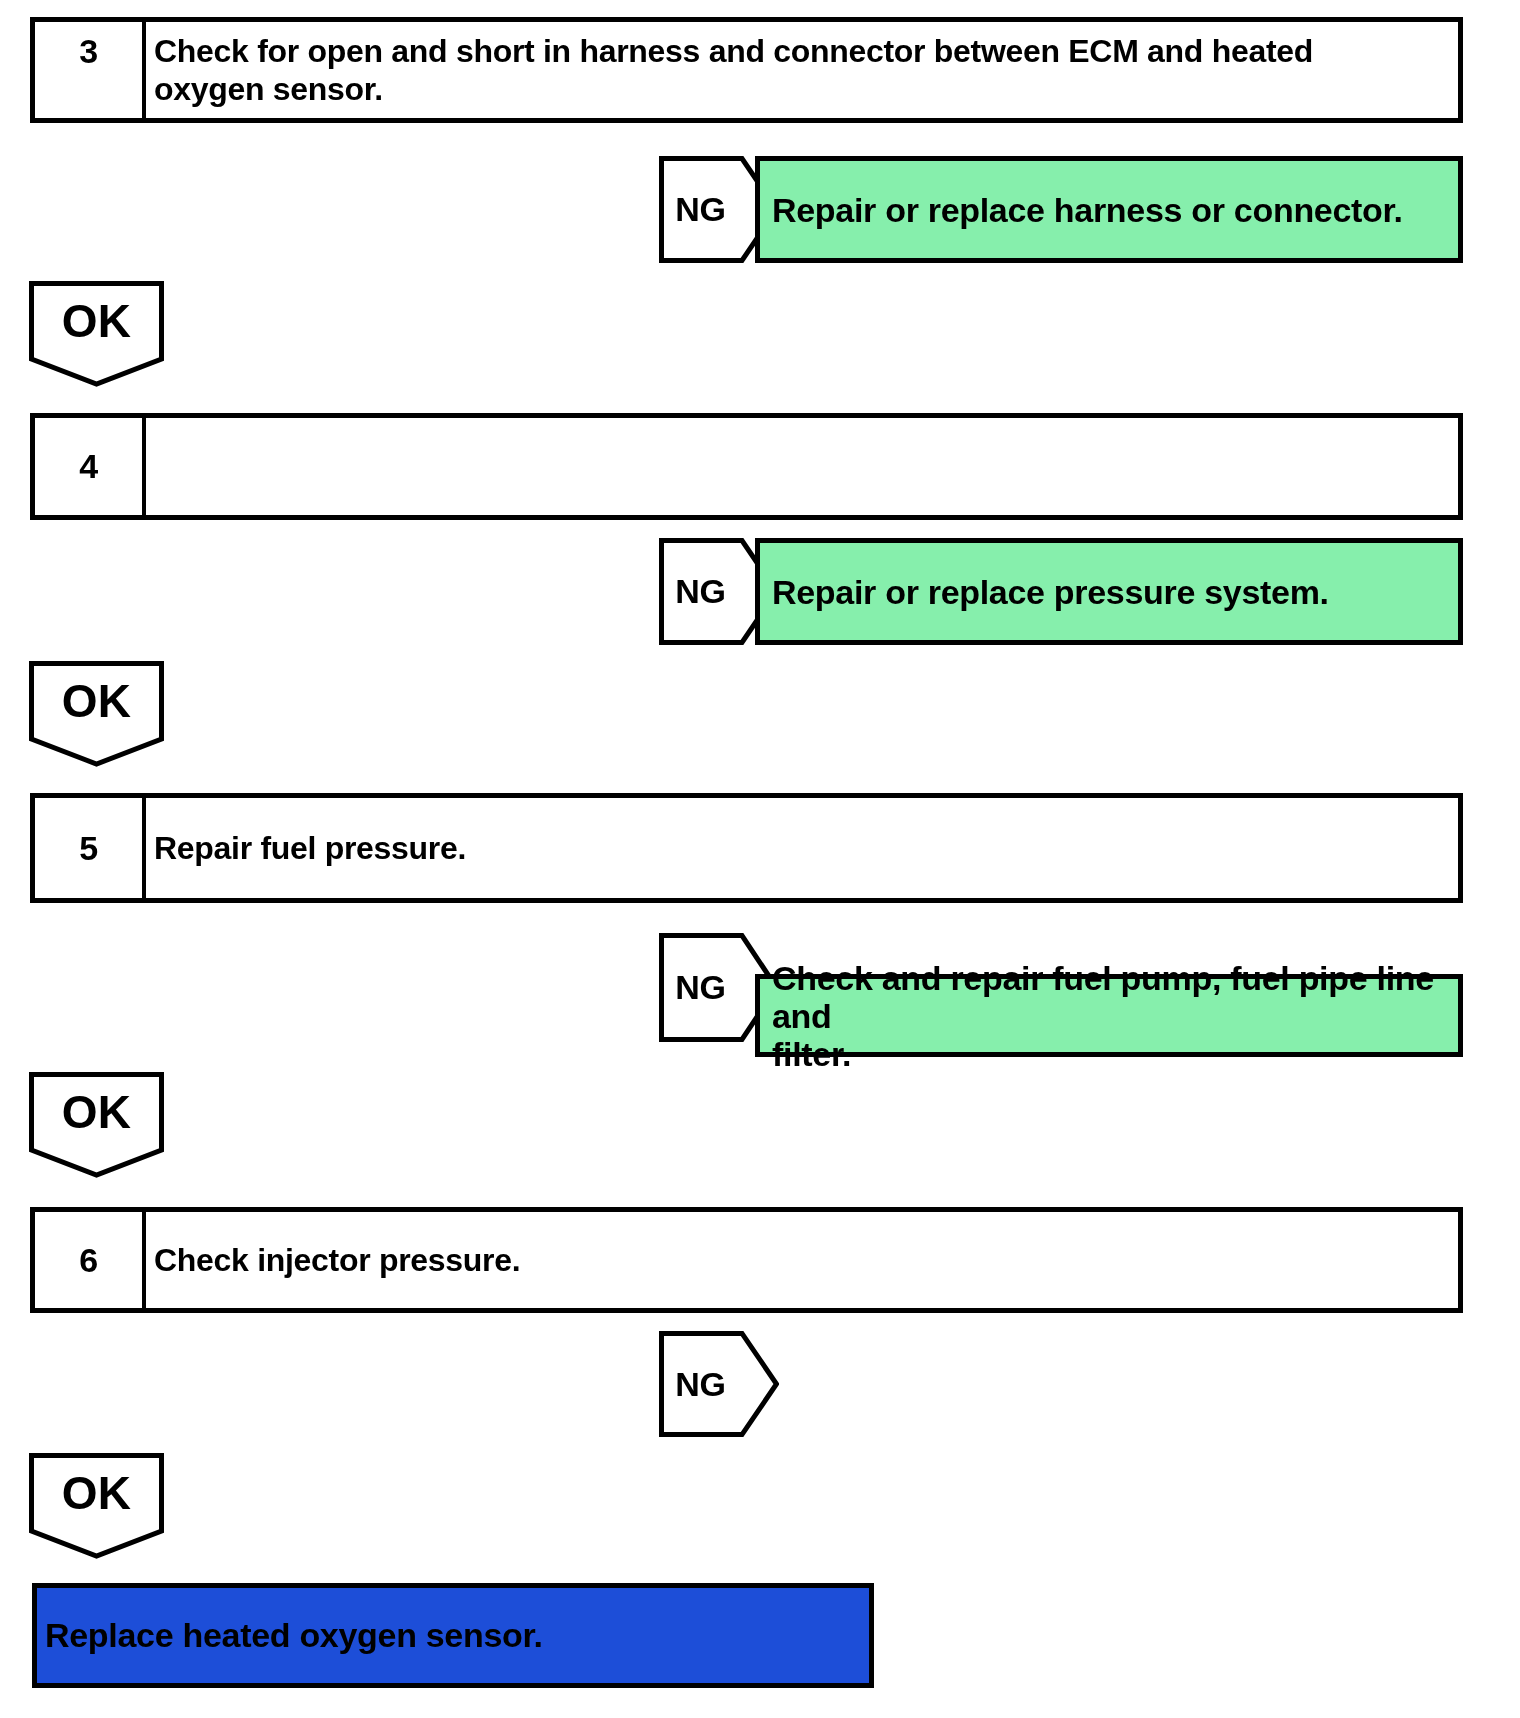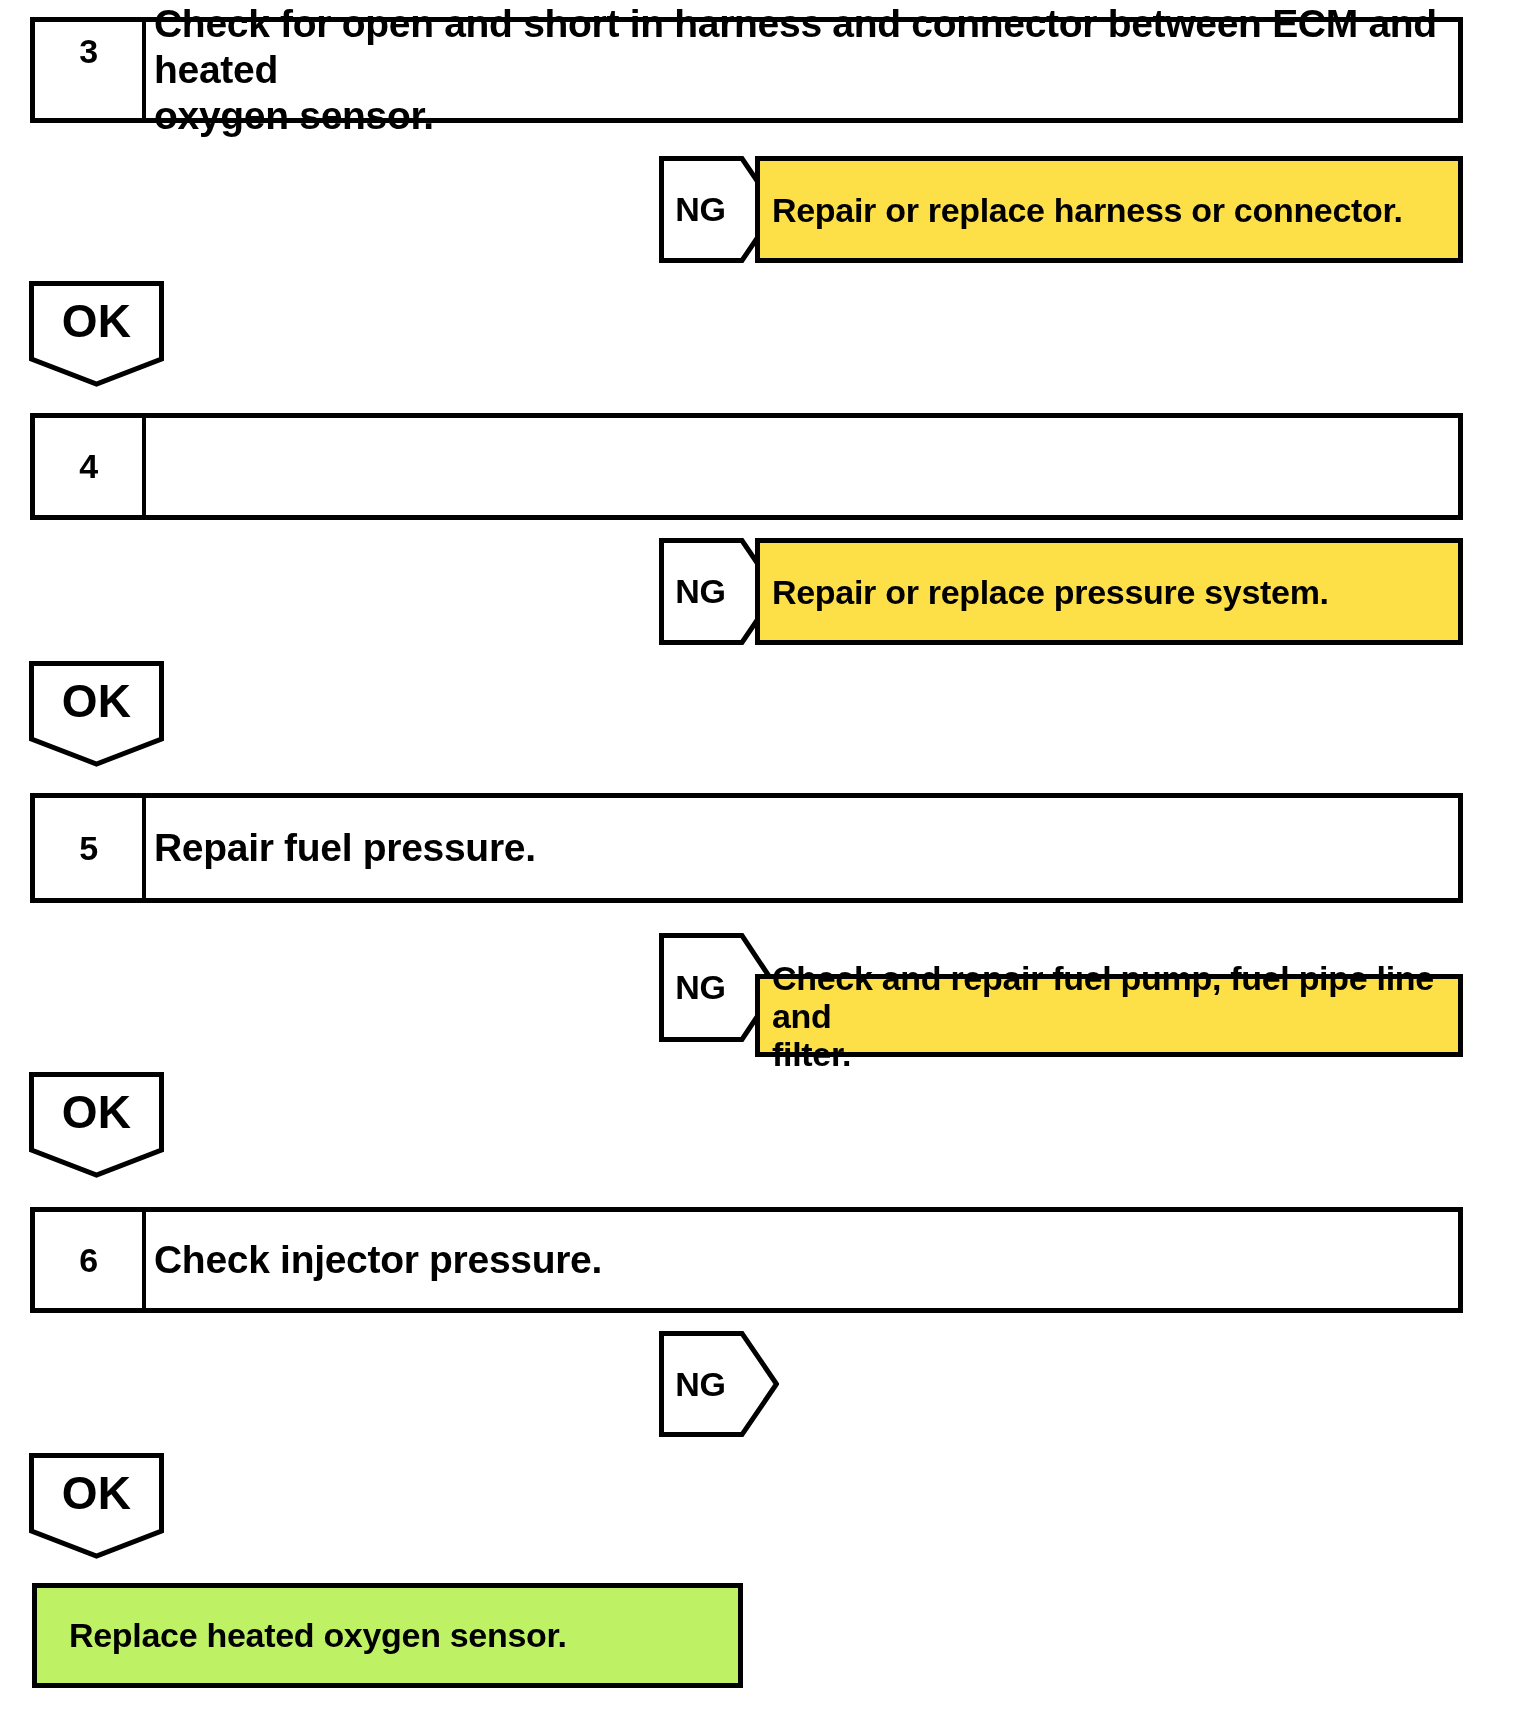--- a/index.html
+++ b/index.html
@@ -30,22 +30,22 @@
     justify-content: center;
   }
   .step-num { font-size: 34px; letter-spacing: -0.3px; }
   .lines-2 .step-num { transform: translateY(-19px); }
   .step-text {
     flex: 1;
     display: flex;
     align-items: center;
     padding-left: 8px;
     padding-right: 8px;
-    font-size: 39px;
-    line-height: 46px;
+    font-size: 32px;
+    line-height: 38px;
     letter-spacing: -0.3px;
     white-space: pre-line;
   }
   .ng-pent {
     position: absolute;
     left: 627px;
     width: 120px;
     margin-left: 32px;
   }
   .ng-pent svg, .ok-pent svg {
@@ -61,21 +61,21 @@
     align-items: center;
     justify-content: center;
     font-size: 34px;
     letter-spacing: -0.3px;
   }
   .ng-box {
     position: absolute;
     left: 755px;
     width: 708px;
     border: 5px solid #000;
-    background: #fde047;
+    background: #86efac;
     display: flex;
     align-items: center;
     padding-left: 12px;
     padding-right: 16px;
     font-size: 34px;
     line-height: 38px;
     letter-spacing: -0.3px;
     white-space: pre-line;
   }
   .ok-pent {
@@ -90,27 +90,27 @@
     display: flex;
     align-items: center;
     justify-content: center;
     font-size: 46px;
     letter-spacing: 0.3px;
   }
   .final-box {
     position: absolute;
     left: 32px;
     top: 1583px;
-    width: 711px;
+    width: 842px;
     height: 105px;
     border: 5px solid #000;
-    background: #bef264;
-    display: flex;
-    align-items: center;
-    padding-left: 32px;
+    background: #1d4ed8;
+    display: flex;
+    align-items: center;
+    padding-left: 8px;
     font-size: 34px;
     letter-spacing: -0.3px;
   }
 </style>
 </head>
 <body>
 
 <div class="canvas">
 
   <div class="step-box lines-2" style="top:17px;height:106px">

